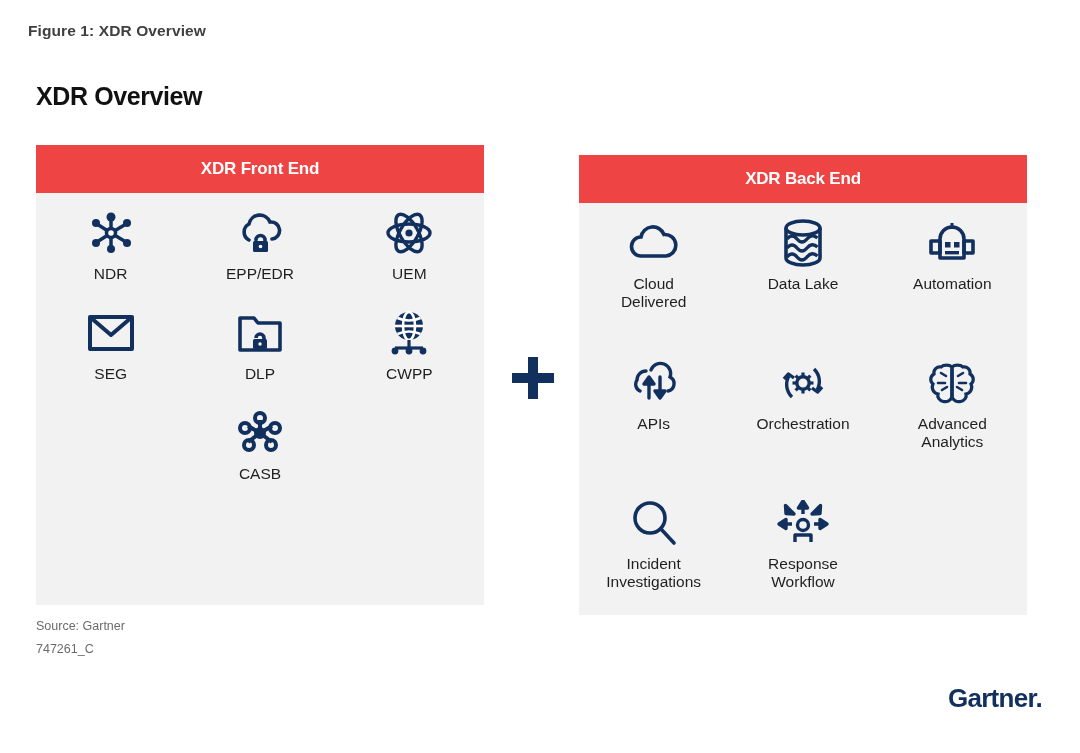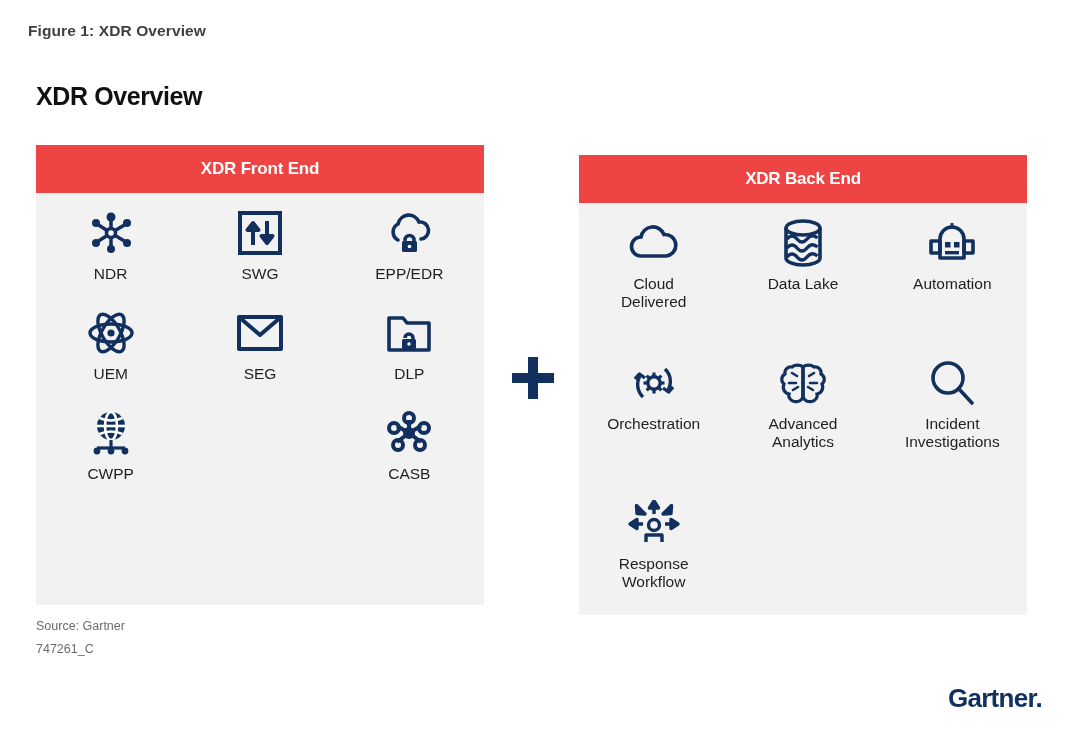--- a/index.html
+++ b/index.html
@@ -151,30 +151,20 @@
           <circle cx="39" cy="12" r="4" stroke="none"></circle>
           <circle cx="39" cy="32" r="4" stroke="none"></circle>
           <circle cx="8" cy="12" r="4" stroke="none"></circle>
           <circle cx="8" cy="32" r="4" stroke="none"></circle>
           <circle cx="23" cy="38" r="4" stroke="none"></circle>
         </svg>
       </div>
       <div class="cell-label">NDR</div>
     </div>
 
-    <div class="cell">
-      <div class="icon-wrap">
-        <svg width="44" height="44" viewBox="0 0 44 44" fill="#11305e">
-          <rect x="2" y="2" width="40" height="40" fill="none" stroke="#11305e" stroke-width="4"></rect>
-          <path d="M15 34 L15 15 M15 12 L9.5 19 L20.5 19 Z" stroke="#11305e" stroke-width="4" fill="#11305e" stroke-linejoin="round"></path>
-          <path d="M29 10 L29 29 M29 32 L23.5 25 L34.5 25 Z" stroke="#11305e" stroke-width="4" fill="#11305e" stroke-linejoin="round"></path>
-        </svg>
-      </div>
-      <div class="cell-label">SWG</div>
-    </div>
 
     <div class="cell">
       <div class="icon-wrap">
         <svg width="50" height="44" viewBox="0 0 50 44" fill="none" stroke="#11305e" stroke-width="3.6" stroke-linecap="round">
           <path d="M14 29 A9 9 0 0 1 14 13 A11 11 0 0 1 35 11 A8.5 8.5 0 0 1 37 28"></path>
           <path d="M21 29 A4.5 4.5 0 0 1 30 29 L30 31"></path>
           <rect x="18" y="30" width="15" height="11" rx="1.5" fill="#11305e" stroke="none"></rect>
           <circle cx="25.5" cy="35.5" r="1.8" fill="#fff" stroke="none"></circle>
         </svg>
       </div>
@@ -304,20 +294,30 @@
           <rect x="37" y="21" width="9" height="12"></rect>
           <rect x="18" y="22" width="5.5" height="5.5" fill="#11305e" stroke="none"></rect>
           <rect x="27" y="22" width="5.5" height="5.5" fill="#11305e" stroke="none"></rect>
           <rect x="18" y="31" width="14" height="3.4" fill="#11305e" stroke="none"></rect>
         </svg>
       </div>
       <div class="cell-label">Automation</div>
     </div>
 
 
+    <div class="cell">
+      <div class="icon-wrap">
+        <svg width="48" height="44" viewBox="0 0 48 44" fill="none" stroke="#11305e" stroke-width="3.4" stroke-linecap="round">
+          <path d="M16 10 A9 9 0 0 0 7 19 A7.5 7.5 0 0 0 10 30 M38 30 A7.5 7.5 0 0 0 40 16 A10 10 0 0 0 21 9"></path>
+          <path d="M19 37 L19 19 M19 16 L14 23 L24 23 Z" fill="#11305e" stroke-linejoin="round"></path>
+          <path d="M30 16 L30 34 M30 37 L25 30 L35 30 Z" fill="#11305e" stroke-linejoin="round"></path>
+        </svg>
+      </div>
+      <div class="cell-label">APIs</div>
+    </div>
 
     <div class="cell">
       <div class="icon-wrap">
         <svg width="48" height="46" viewBox="0 0 48 46" fill="none" stroke="#11305e" stroke-width="3.4" stroke-linejoin="round">
           <path d="M35 9 A17 17 0 0 1 38 30"></path>
           <path d="M43 27 L38.5 32 L33 28"></path>
           <path d="M13 37 A17 17 0 0 1 10 16"></path>
           <path d="M5 19 L9.5 14 L15 18"></path>
           <circle cx="24" cy="23" r="6.2"></circle>
           <g stroke-width="3.2">

